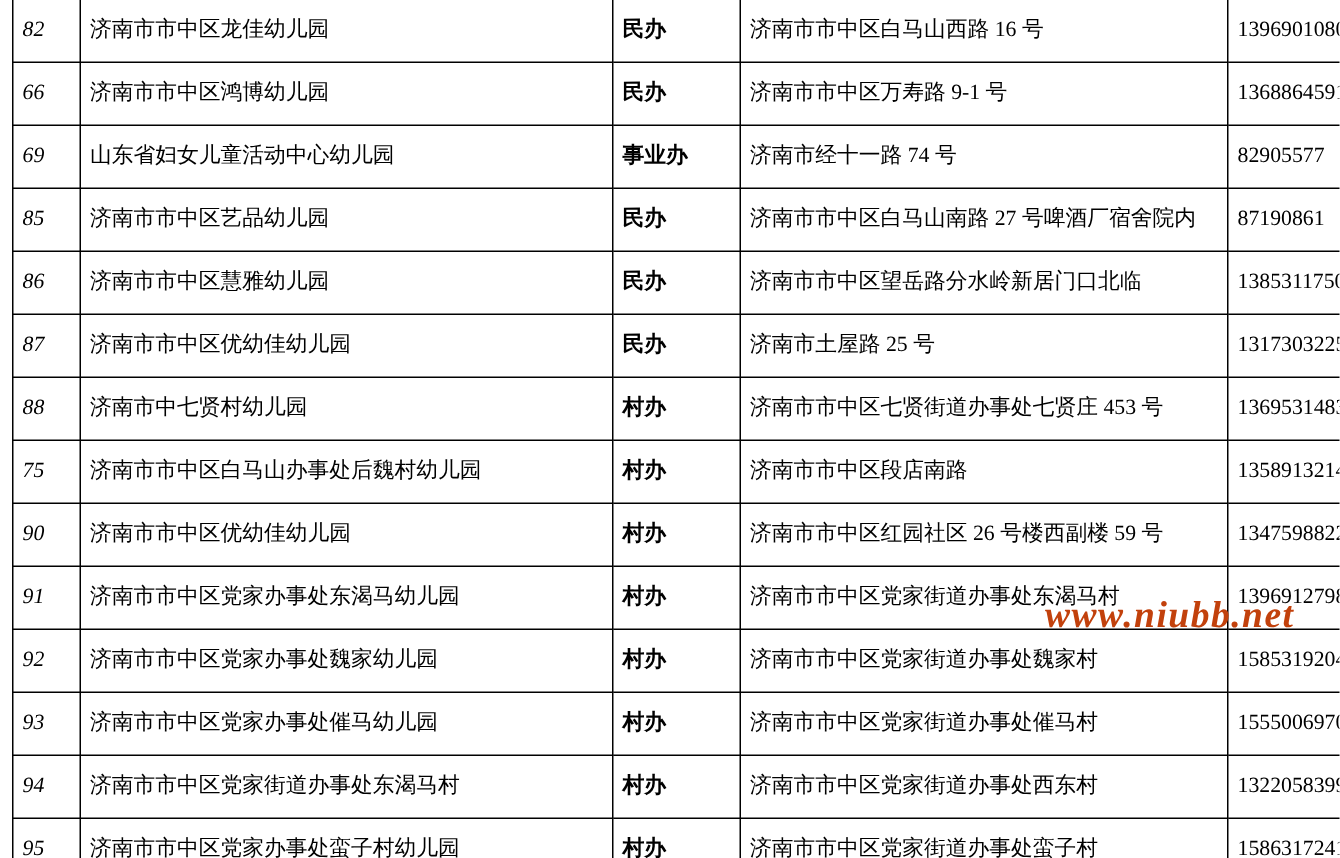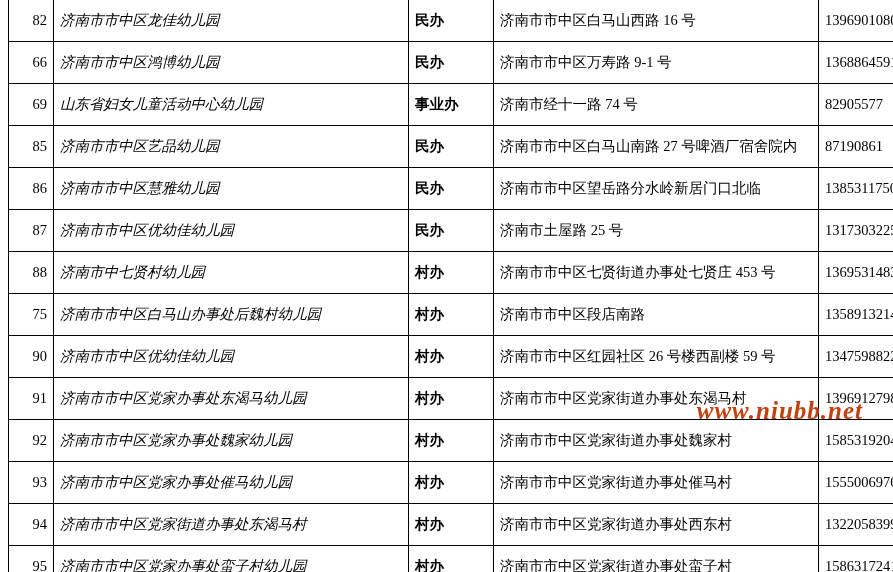--- a/index.html
+++ b/index.html
@@ -32,22 +32,22 @@
   table.kg-table td {
     border: 1px solid #000000;
     font-size: 14.5px;
     line-height: 1.2;
     height: 41px;
     padding: 0 6px;
     vertical-align: middle;
     white-space: nowrap;
     overflow: hidden;
   }
-  td.c-idx { width: 32px; text-align: right; padding-left: 5px; }
-  td.c-name { width: 342px; font-style: italic; }
+  td.c-idx { width: 32px; text-align: left; padding-left: 5px; font-style: italic; }
+  td.c-name { width: 342px; }
   td.c-type { width: 72px; font-weight: bold; }
   td.c-addr { width: 312px; font-family: Liberation Serif, serif; }
   td.c-phone { width: 120px; }
   .watermark {
     position: absolute;
     right: 30px;
     top: 398px;
     font-family: "Liberation Serif", serif;
     font-style: italic;
     font-weight: bold;

